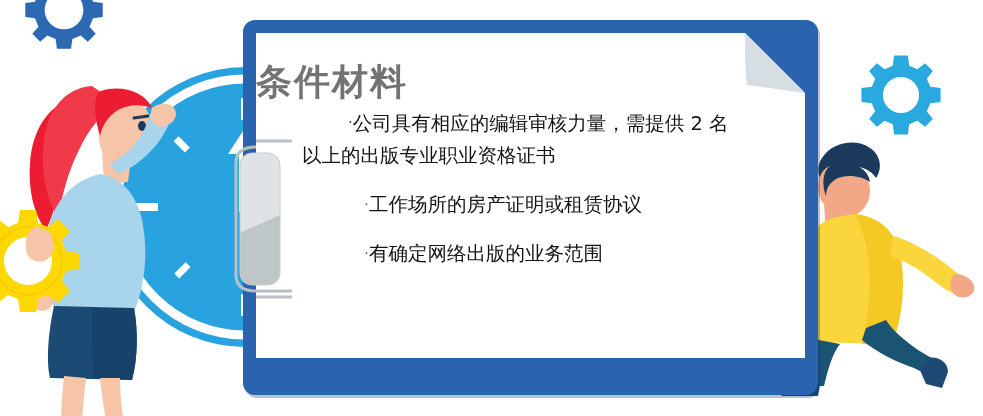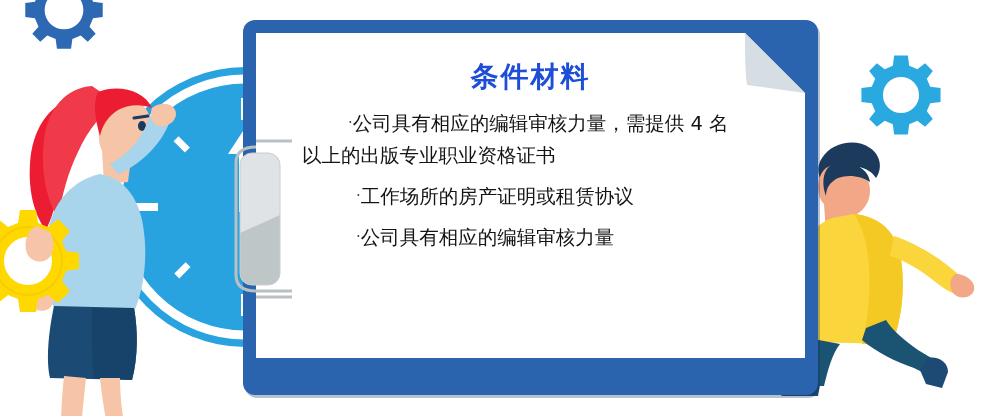--- a/index.html
+++ b/index.html
@@ -39,35 +39,35 @@
 
   .clip{position:absolute;left:226px;top:133px;width:70px;height:173px;}
 
   
   .content{
     position:absolute;left:256px;top:33px;width:549px;height:325px;
     color:#1a1a1a;
   }
   .title{
     position:absolute;left:0;top:25px;width:549px;
-    text-align:center;
-    font-size:28px;font-weight:bold;
-    color:#1d4ed8;
+    text-align:left;
+    font-size:36px;font-weight:bold;
+    color:#737373;
     letter-spacing:2px;
   }
   .body-text{
     position:absolute;left:46px;top:74px;width:430px;
     font-size:19.5px;
     line-height:32px;
     color:#141414;
     font-weight:500;
   }
   .para{margin:0 0 0 0;text-indent:46px;}
   .bullets{margin:0;padding:0;list-style:none;}
-  .bullets li{margin:8px;padding-left:46px;white-space:nowrap;}
+  .bullets li{margin:16px;padding-left:46px;white-space:nowrap;font-family:Liberation Serif, serif;}
   .dot{color:#4a4a6a;font-size:15px;vertical-align:2px;}
 </style>
 </head>
 <body>
 
 <div class="stage">
 
   <svg class="gear-tl" viewBox="0 0 100 100">
     <g fill="#2d68b2">
       <path d="M50 6 L58 6 L59.5 17 L69 21 L77 14 L86 23 L79 31 L83 40.5 L94 42 L94 58 L83 59.5 L79 69 L86 77 L77 86 L69 79 L59.5 83 L58 94 L42 94 L40.5 83 L31 79 L23 86 L14 77 L21 69 L17 59.5 L6 58 L6 42 L17 40.5 L21 31 L14 23 L23 14 L31 21 L40.5 17 L42 6 Z"></path>
@@ -197,22 +197,22 @@
     <rect x="14" y="20" width="40" height="132" rx="12" fill="#dfe3e5"></rect>
     <path d="M14 100 L54 82 L54 140 C54 148 48 152 42 152 L26 152 C19 152 14 148 14 140 Z" fill="#bfc6c7"></path>
     <rect x="14" y="20" width="40" height="132" rx="12" fill="none" stroke="#c9ced0" stroke-width="1"></rect>
   </svg>
 
   <div class="content">
 
     <div class="title">条件材料</div>
 
     <div class="body-text">
-      <p class="para"><span class="dot">·</span><span>公司具有相应的编辑审核力量，需提供 4 名以上的出版专业职业资格证书</span></p>
+      <p class="para"><span class="dot">·</span><span>公司具有相应的编辑审核力量，需提供 2 名以上的出版专业职业资格证书</span></p>
 
       <ul class="bullets">
         <li><span class="dot">·</span><span>工作场所的房产证明或租赁协议</span></li>
-        <li><span class="dot">·</span><span>公司具有相应的编辑审核力量</span></li>
+        <li><span class="dot">·</span><span>有确定网络出版的业务范围</span></li>
       </ul>
     </div>
   </div>
 
 </div>
 
 </body></html>

